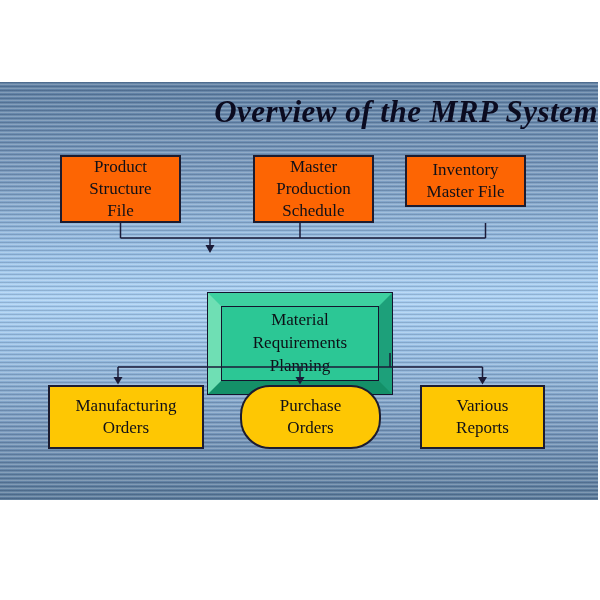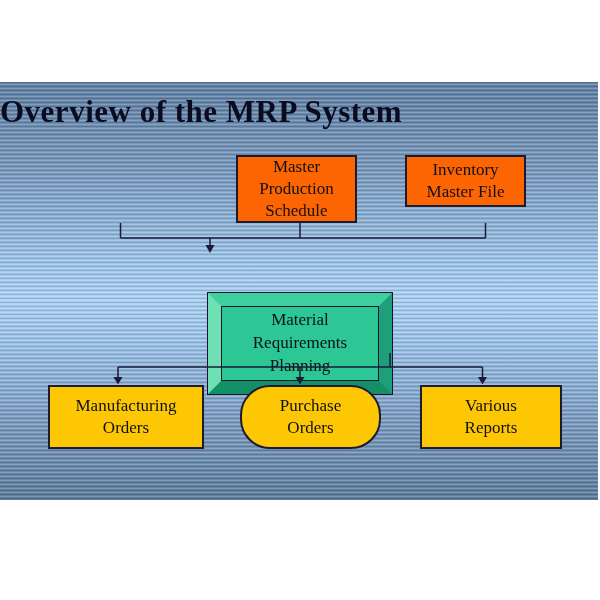--- a/index.html
+++ b/index.html
@@ -14,22 +14,22 @@
         rgba(10,20,50,0.16) 0px, rgba(10,20,50,0.16) 1px,
         rgba(255,255,255,0.05) 1px, rgba(255,255,255,0.05) 2px,
         rgba(255,255,255,0.22) 2px, rgba(255,255,255,0.22) 3px,
         rgba(120,150,190,0.10) 3px, rgba(120,150,190,0.10) 4px),
       linear-gradient(to bottom,
         #5c7da0 0%, #7899bd 22%, #9cc3e8 42%, #abd1f3 52%,
         #9cc3e8 62%, #7899bd 82%, #587898 100%);
   }
   .title{
     position:absolute;left:0;top:12px;width:100%;
-    text-align:left;
-    font-size:31px;font-weight:bold;
+    text-align:right;
+    font-size:31px;font-weight:bold;font-style:italic;
     color:#0b0b20;letter-spacing:0.5px;
   }
   .node{
     position:absolute;box-sizing:border-box;
     display:flex;align-items:center;justify-content:center;
     text-align:center;white-space:pre-line;
     font-size:17px;line-height:1.3;color:#101018;
     border:2px solid #1c1c30;
   }
   .orange{background:#fd6503;}
@@ -51,37 +51,40 @@
   }
   .connectors{position:absolute;left:0;top:0;width:598px;height:418px;pointer-events:none;}
 </style>
 </head>
 <body>
 
 <div class="slide">
 
   <div class="title">Overview of the MRP System</div>
 
-  <div class="node orange" style="left:236px;top:73px;width:121px;height:68px;">Master
+  <div class="node orange" style="left:60px;top:73px;width:121px;height:68px;">Product
+Structure
+File</div>
+  <div class="node orange" style="left:253px;top:73px;width:121px;height:68px;">Master
 Production
 Schedule</div>
   <div class="node orange" style="left:405px;top:73px;width:121px;height:52px;">Inventory
 Master File</div>
 
   <div class="mrp-outer">
     <div class="mrp-face">Material
 Requirements
 Planning</div>
   </div>
 
   <div class="node yellow" style="left:48px;top:303px;width:156px;height:64px;">Manufacturing
 Orders</div>
   <div class="node yellow" style="left:240px;top:303px;width:141px;height:64px;border-radius:30px;">Purchase
 Orders</div>
-  <div class="node yellow" style="left:420px;top:303px;width:142px;height:64px;">Various
+  <div class="node yellow" style="left:420px;top:303px;width:125px;height:64px;">Various
 Reports</div>
 
   <svg class="connectors" viewBox="0 0 598 418">
     <g stroke="#1b1b38" stroke-width="1.5" fill="none">
 
       <path d="M120.5,141 V156"></path>
       <path d="M300,141 V156"></path>
       <path d="M485.5,141 V156"></path>
 
       <path d="M120.5,156 H485.5"></path>

